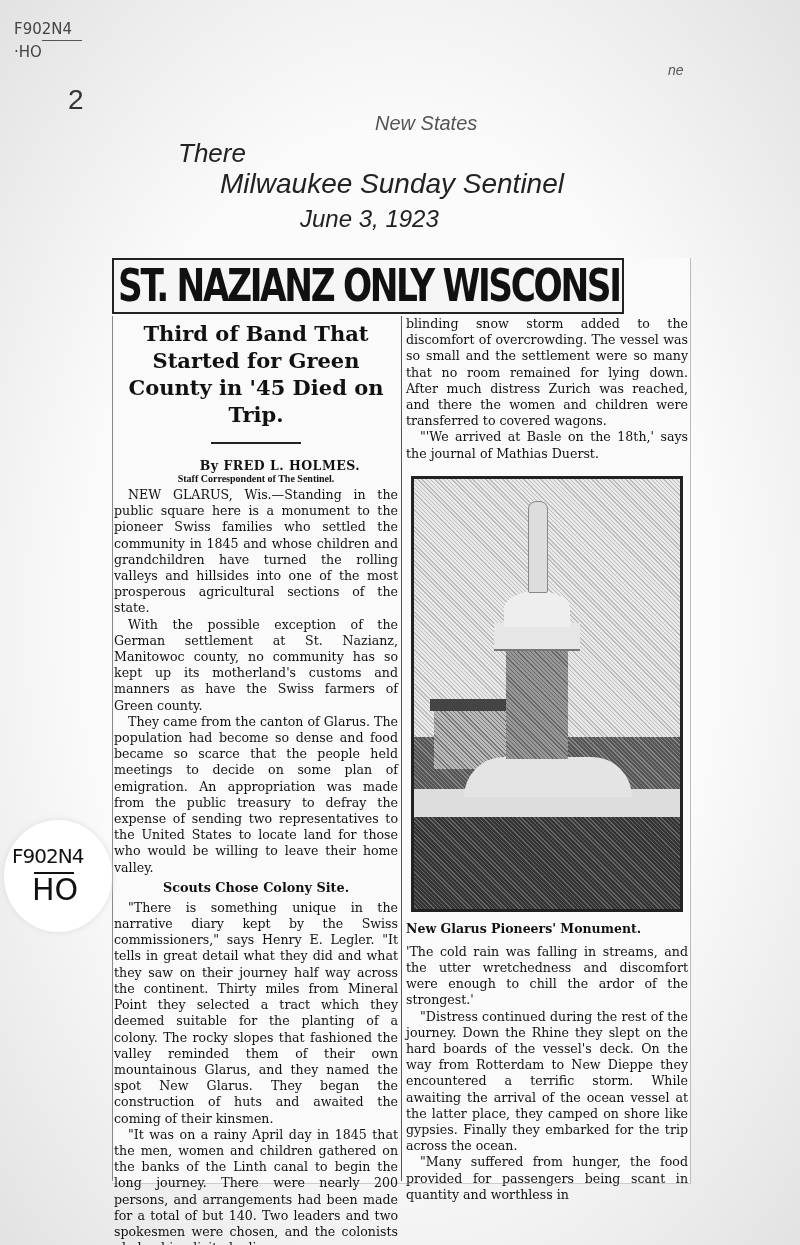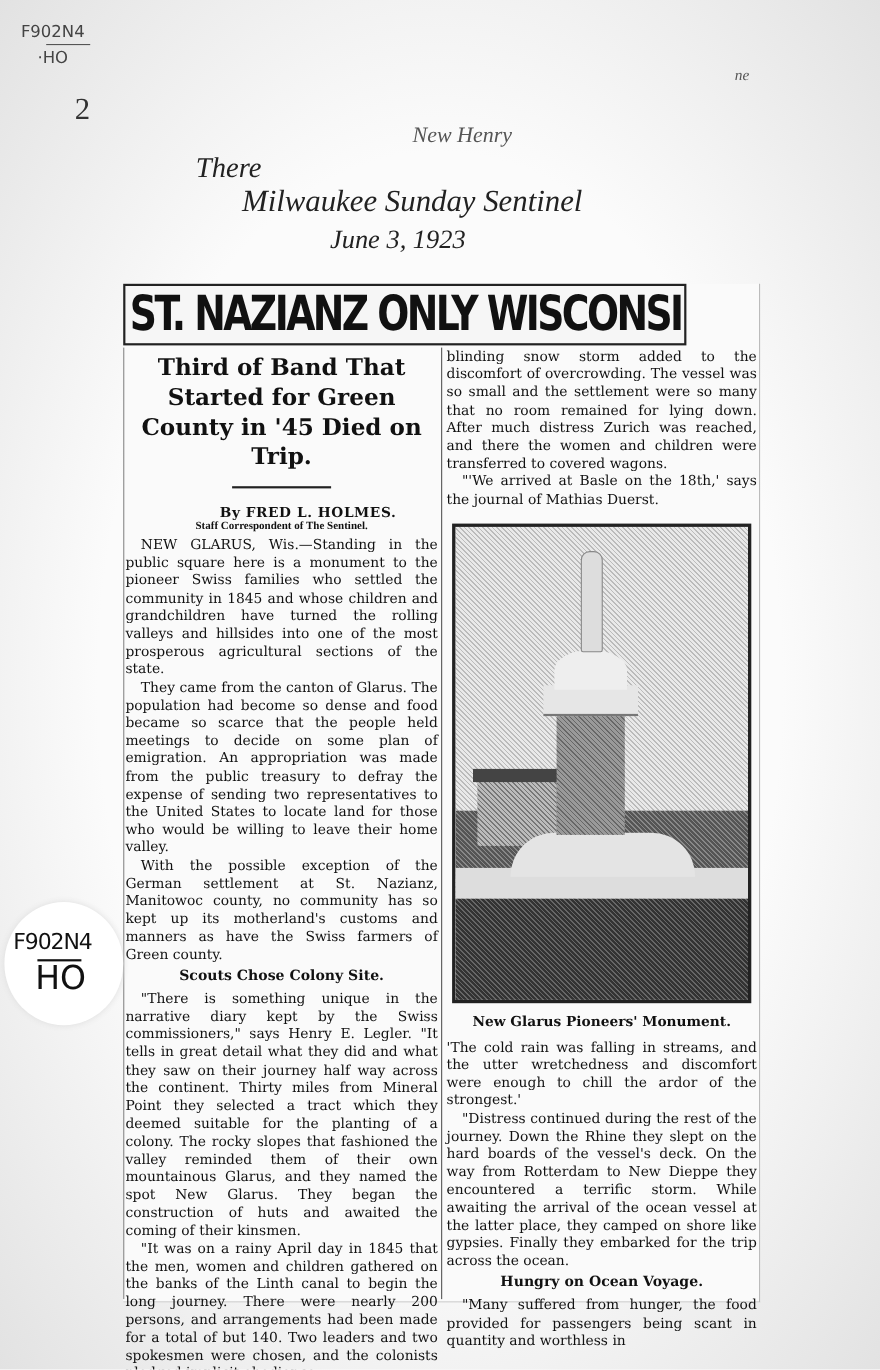--- a/index.html
+++ b/index.html
@@ -8,25 +8,25 @@
     background: #f4f4f4;
     font-family: "DejaVu Serif", serif;
     color: #111;
   }
   .page-bg {
     position: absolute; inset: 0;
     background:
       radial-gradient(ellipse at 50% 50%, #fbfbfb 55%, #e2e2e2 100%);
   }
   .hand {
-    position: absolute; font-family: Liberation Serif, serif; font-style: italic;
+    position: absolute; font-family: Liberation Sans, sans-serif; font-style: italic;
     color: #222;
   }
   .hand.pencil { color: #555; }
-  .catalog-top { left: 14px; top: 18px; font-size: 15px; line-height: 22px; font-style: normal; font-family: "DejaVu Sans", sans-serif; color:#444;text-align:center; }
+  .catalog-top { left: 14px; top: 18px; font-size: 15px; line-height: 22px; font-style: normal; font-family: "DejaVu Sans", sans-serif; color:#444; }
   .catalog-top .ul { border-top: 1px solid #555; display:block; width: 40px; margin: 0 0 0 28px; }
   .page-num { left: 68px; top: 84px; font-size: 28px; font-style: normal; color:#333; }
   .ne-mark { left: 668px; top: 62px; font-size: 14px; }
   .place-note { left: 375px; top: 112px; font-size: 20px; }
   .from-line { left: 178px; top: 138px; font-size: 26px; }
   .source-line { left: 220px; top: 168px; font-size: 28px; }
   .date-line { left: 300px; top: 205px; font-size: 24px; }
 
   .clip {
     position: absolute; left: 112px; top: 258px; width: 578px; height: 925px;
@@ -66,21 +66,21 @@
   .photo .ground { position:absolute; left:0; right:0; bottom:0; height: 92px; background: repeating-linear-gradient(45deg,#333 0 2px,#666 2px 3px); }
   .photo .walk { position:absolute; left:0; right:0; bottom:92px; height: 28px; background:#ddd; }
   .photo .hills { position:absolute; left:0; right:0; bottom:112px; height: 60px; background: repeating-linear-gradient(45deg,#555 0 2px,#888 2px 3px); }
   .photo .building { position:absolute; left:20px; bottom:140px; width:80px; height:60px; background: repeating-linear-gradient(45deg,#777 0 1px,#bbb 1px 3px); }
   .photo .building .roof { position:absolute; left:-4px; top:-10px; width:88px; height:12px; background:#444; }
   .photo .base { position:absolute; left:50px; bottom:112px; width:168px; height:40px; background:#e4e4e4; border-radius: 40px 40px 0 0; }
   .photo .shaft { position:absolute; left:92px; bottom:150px; width:62px; height:110px; background: repeating-linear-gradient(45deg,#666 0 1px,#999 1px 3px); }
   .photo .cap { position:absolute; left:80px; bottom:258px; width:86px; height:26px; background:#e6e6e6; border-bottom:2px solid #777; }
   .photo .dome { position:absolute; left:90px; bottom:282px; width:66px; height:36px; background:#eee; border-radius: 50% 50% 0 0; }
   .photo .statue { position:absolute; left:114px; bottom:316px; width:18px; height:90px; background:#ddd; border:1px solid #888; border-radius: 8px 8px 2px 2px; }
-  .caption { text-align:center; font-weight:bold; font-size: 12.5px; line-height: 18px; margin: 0 0 6px; }
+  .caption { font-weight:bold; font-size: 12.5px; line-height: 18px; margin: 0 0 6px; }
   .circle-label {
     position: absolute; left: 4px; top: 820px; width: 108px; height: 112px; border-radius: 50%;
     background: #fff; box-shadow: 0 0 6px #ddd;
     font-family: "DejaVu Sans", sans-serif; color:#111;
   }
   .circle-label .l1 { position:absolute; left:8px; top:24px; font-size: 20px; letter-spacing: -1px; }
   .circle-label .bar { position:absolute; left:30px; top:52px; width:40px; border-top: 2px solid #111; }
   .circle-label .l2 { position:absolute; left:28px; top:52px; font-size: 30px; }
 </style>
 </head>
@@ -88,40 +88,40 @@
 
 <div class="page-bg"></div>
 
 <div class="hand catalog-top">
   <span>F902N4</span>
   <span class="ul"></span>
   <span>·HO</span>
 </div>
 <div class="hand page-num">2</div>
 <div class="hand pencil ne-mark">ne</div>
-<div class="hand pencil place-note">New Henry</div>
+<div class="hand pencil place-note">New States</div>
 <div class="hand from-line">There</div>
 <div class="hand source-line">Milwaukee Sunday Sentinel</div>
 <div class="hand date-line">June 3, 1923</div>
 
 <div class="clip"></div>
 
 <div class="headline"><span>ST. NAZIANZ ONLY WISCONSIN RIVAL</span></div>
 
 <div class="col-rule-left"></div>
 <div class="col-divider"></div>
 
 <div class="col col-left">
   <div class="subhead">Third of Band That Started for Green County in '45 Died on Trip.</div>
   <div class="short-rule"></div>
   <div class="byline">By FRED L. HOLMES.</div>
   <div class="byline-sub">Staff Correspondent of The Sentinel.</div>
   <p>NEW GLARUS, Wis.—Standing in the public square here is a monument to the pioneer Swiss families who settled the community in 1845 and whose children and grandchildren have turned the rolling valleys and hillsides into one of the most prosperous agricultural sections of the state.</p>
+  <p>With the possible exception of the German settlement at St. Nazianz, Manitowoc county, no community has so kept up its motherland's customs and manners as have the Swiss farmers of Green county.</p>
   <p>They came from the canton of Glarus. The population had become so dense and food became so scarce that the people held meetings to decide on some plan of emigration. An appropriation was made from the public treasury to defray the expense of sending two representatives to the United States to locate land for those who would be willing to leave their home valley.</p>
-  <p>With the possible exception of the German settlement at St. Nazianz, Manitowoc county, no community has so kept up its motherland's customs and manners as have the Swiss farmers of Green county.</p>
   <div class="section-head">Scouts Chose Colony Site.</div>
   <p>"There is something unique in the narrative diary kept by the Swiss commissioners," says Henry E. Legler. "It tells in great detail what they did and what they saw on their journey half way across the continent. Thirty miles from Mineral Point they selected a tract which they deemed suitable for the planting of a colony. The rocky slopes that fashioned the valley reminded them of their own mountainous Glarus, and they named the spot New Glarus. They began the construction of huts and awaited the coming of their kinsmen.</p>
   <p>"It was on a rainy April day in 1845 that the men, women and children gathered on the banks of the Linth canal to begin the long journey. There were nearly 200 persons, and arrangements had been made for a total of but 140. Two leaders and two spokesmen were chosen, and the colonists pledged implicit obedience.</p>
 
 </div>
 
 <div class="col col-right">
   <p class="noind">blinding snow storm added to the discomfort of overcrowding. The vessel was so small and the settlement were so many that no room remained for lying down. After much distress Zurich was reached, and there the women and children were transferred to covered wagons.</p>
   <p>"'We arrived at Basle on the 18th,' says the journal of Mathias Duerst.</p>
   <div class="photo">
@@ -133,21 +133,20 @@
     <div class="ground"></div>
     <div class="base"></div>
     <div class="shaft"></div>
     <div class="cap"></div>
     <div class="dome"></div>
     <div class="statue"></div>
   </div>
   <div class="caption">New Glarus Pioneers' Monument.</div>
   <p class="noind">'The cold rain was falling in streams, and the utter wretchedness and discomfort were enough to chill the ardor of the strongest.'</p>
   <p>"Distress continued during the rest of the journey. Down the Rhine they slept on the hard boards of the vessel's deck. On the way from Rotterdam to New Dieppe they encountered a terrific storm. While awaiting the arrival of the ocean vessel at the latter place, they camped on shore like gypsies. Finally they embarked for the trip across the ocean.</p>
-  <div class="section-head">Hungry on Ocean Voyage.</div>
   <p>"Many suffered from hunger, the food provided for passengers being scant in quantity and worthless in</p>
 </div>
 
 <div class="circle-label">
   <span class="l1">F902N4</span>
   <span class="bar"></span>
   <span class="l2">HO</span>
 </div>
 
 </body></html>

